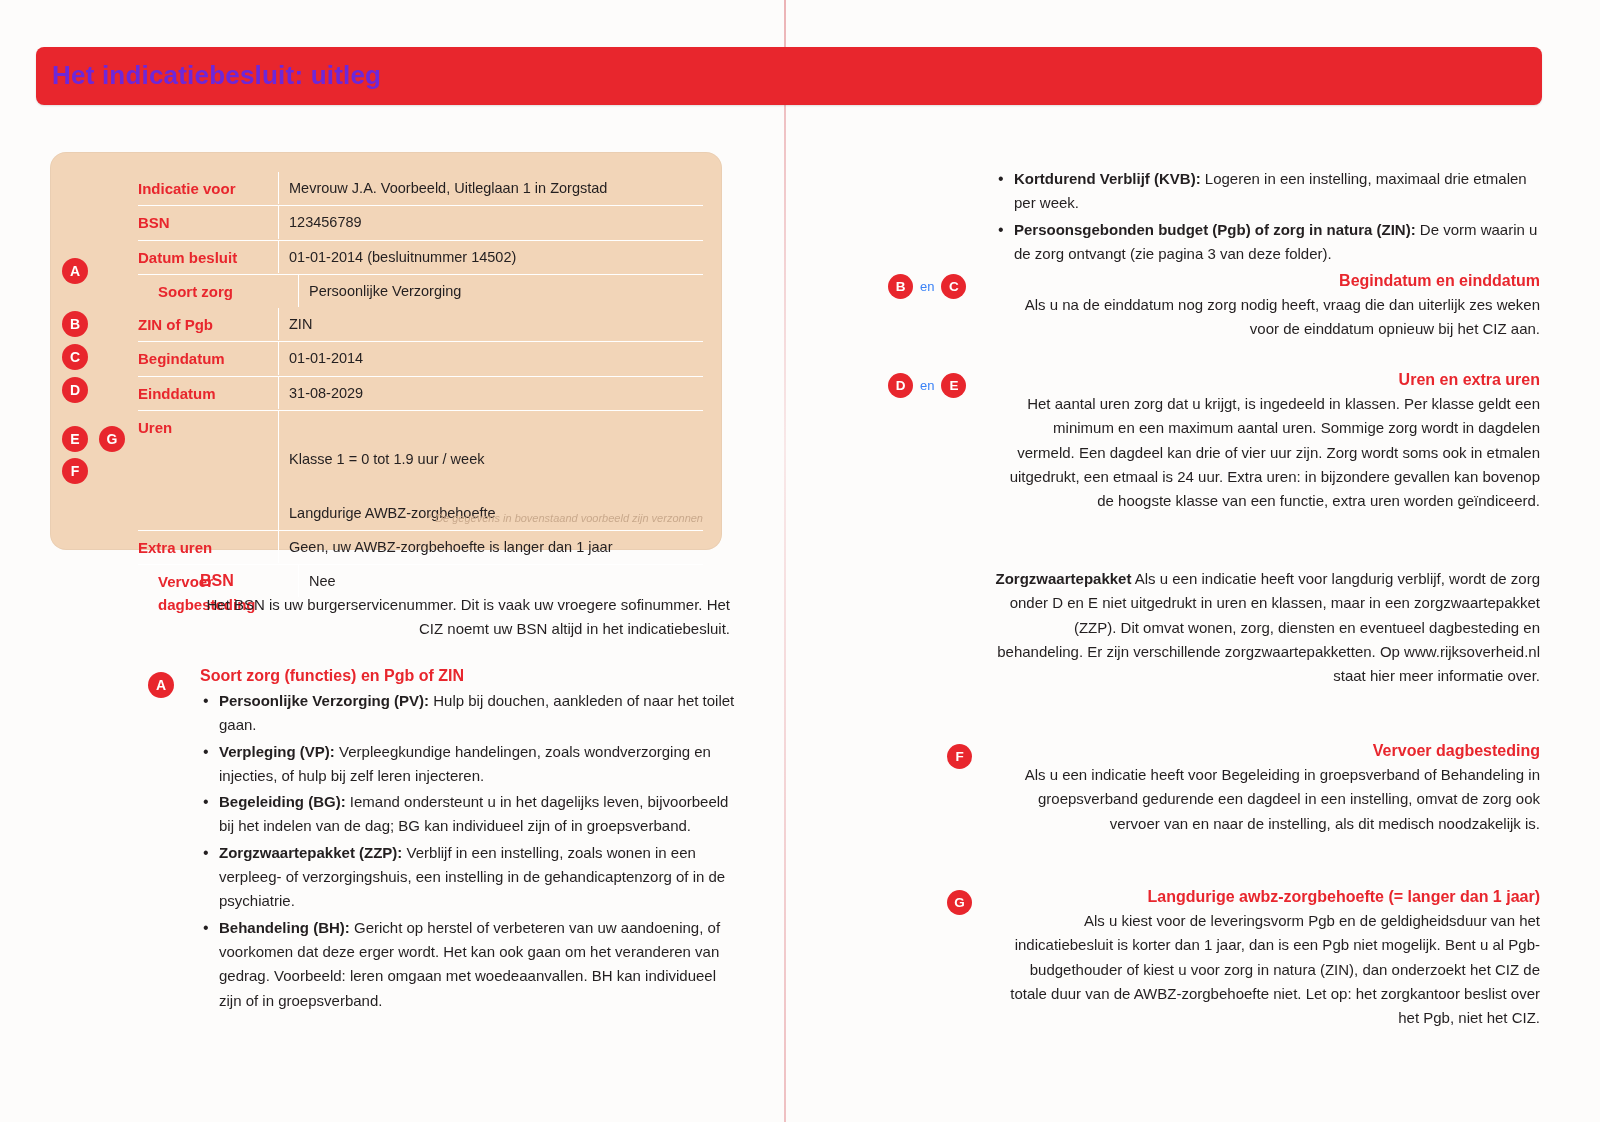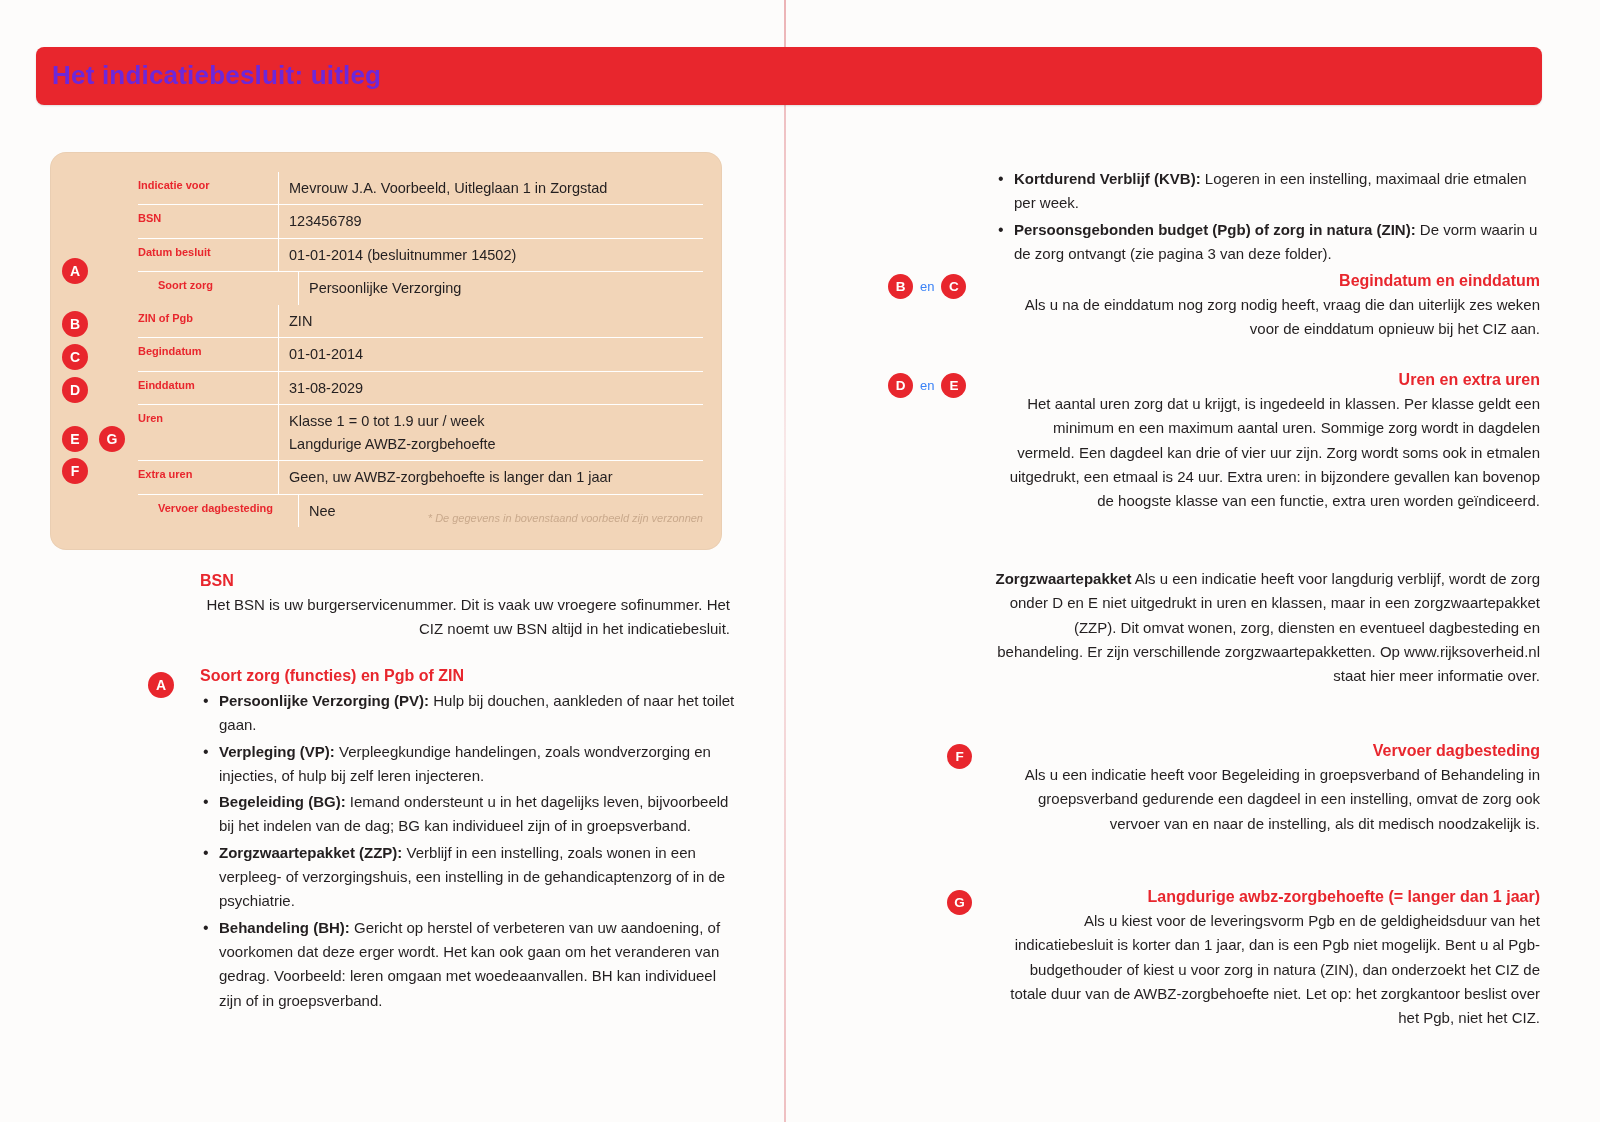--- a/index.html
+++ b/index.html
@@ -72,33 +72,33 @@
     align-items: flex-start;
     border-bottom: 1px solid #ffffff;
     min-height: 28px;
   }
   .row.noline { border-bottom: none; margin-left: 20px; }
   .row-label {
     width: 140px;
     flex: 0 0 140px;
     color: #e8262d;
     font-weight: bold;
-    font-size: 11px;
+    font-size: 15px;
     padding: 5px 0 5px 0;
     line-height: 1.55;
   }
   .row-value {
     flex: 1;
     font-size: 14.5px;
     color: #231f20;
     padding: 5px 0 5px 10px;
     border-left: 1px solid #ffffff;
     line-height: 1.55;
   }
-  .row-value .sub { display: block; }
+  .row-value .sub { display: block; margin-top: 32px; }
   .card-foot {
     position: absolute;
     left: 138px;
     top: 512px;
     width: 565px;
     text-align: right;
     font-size: 11px;
     font-style: italic;
     color: #c9a98c;
   }

